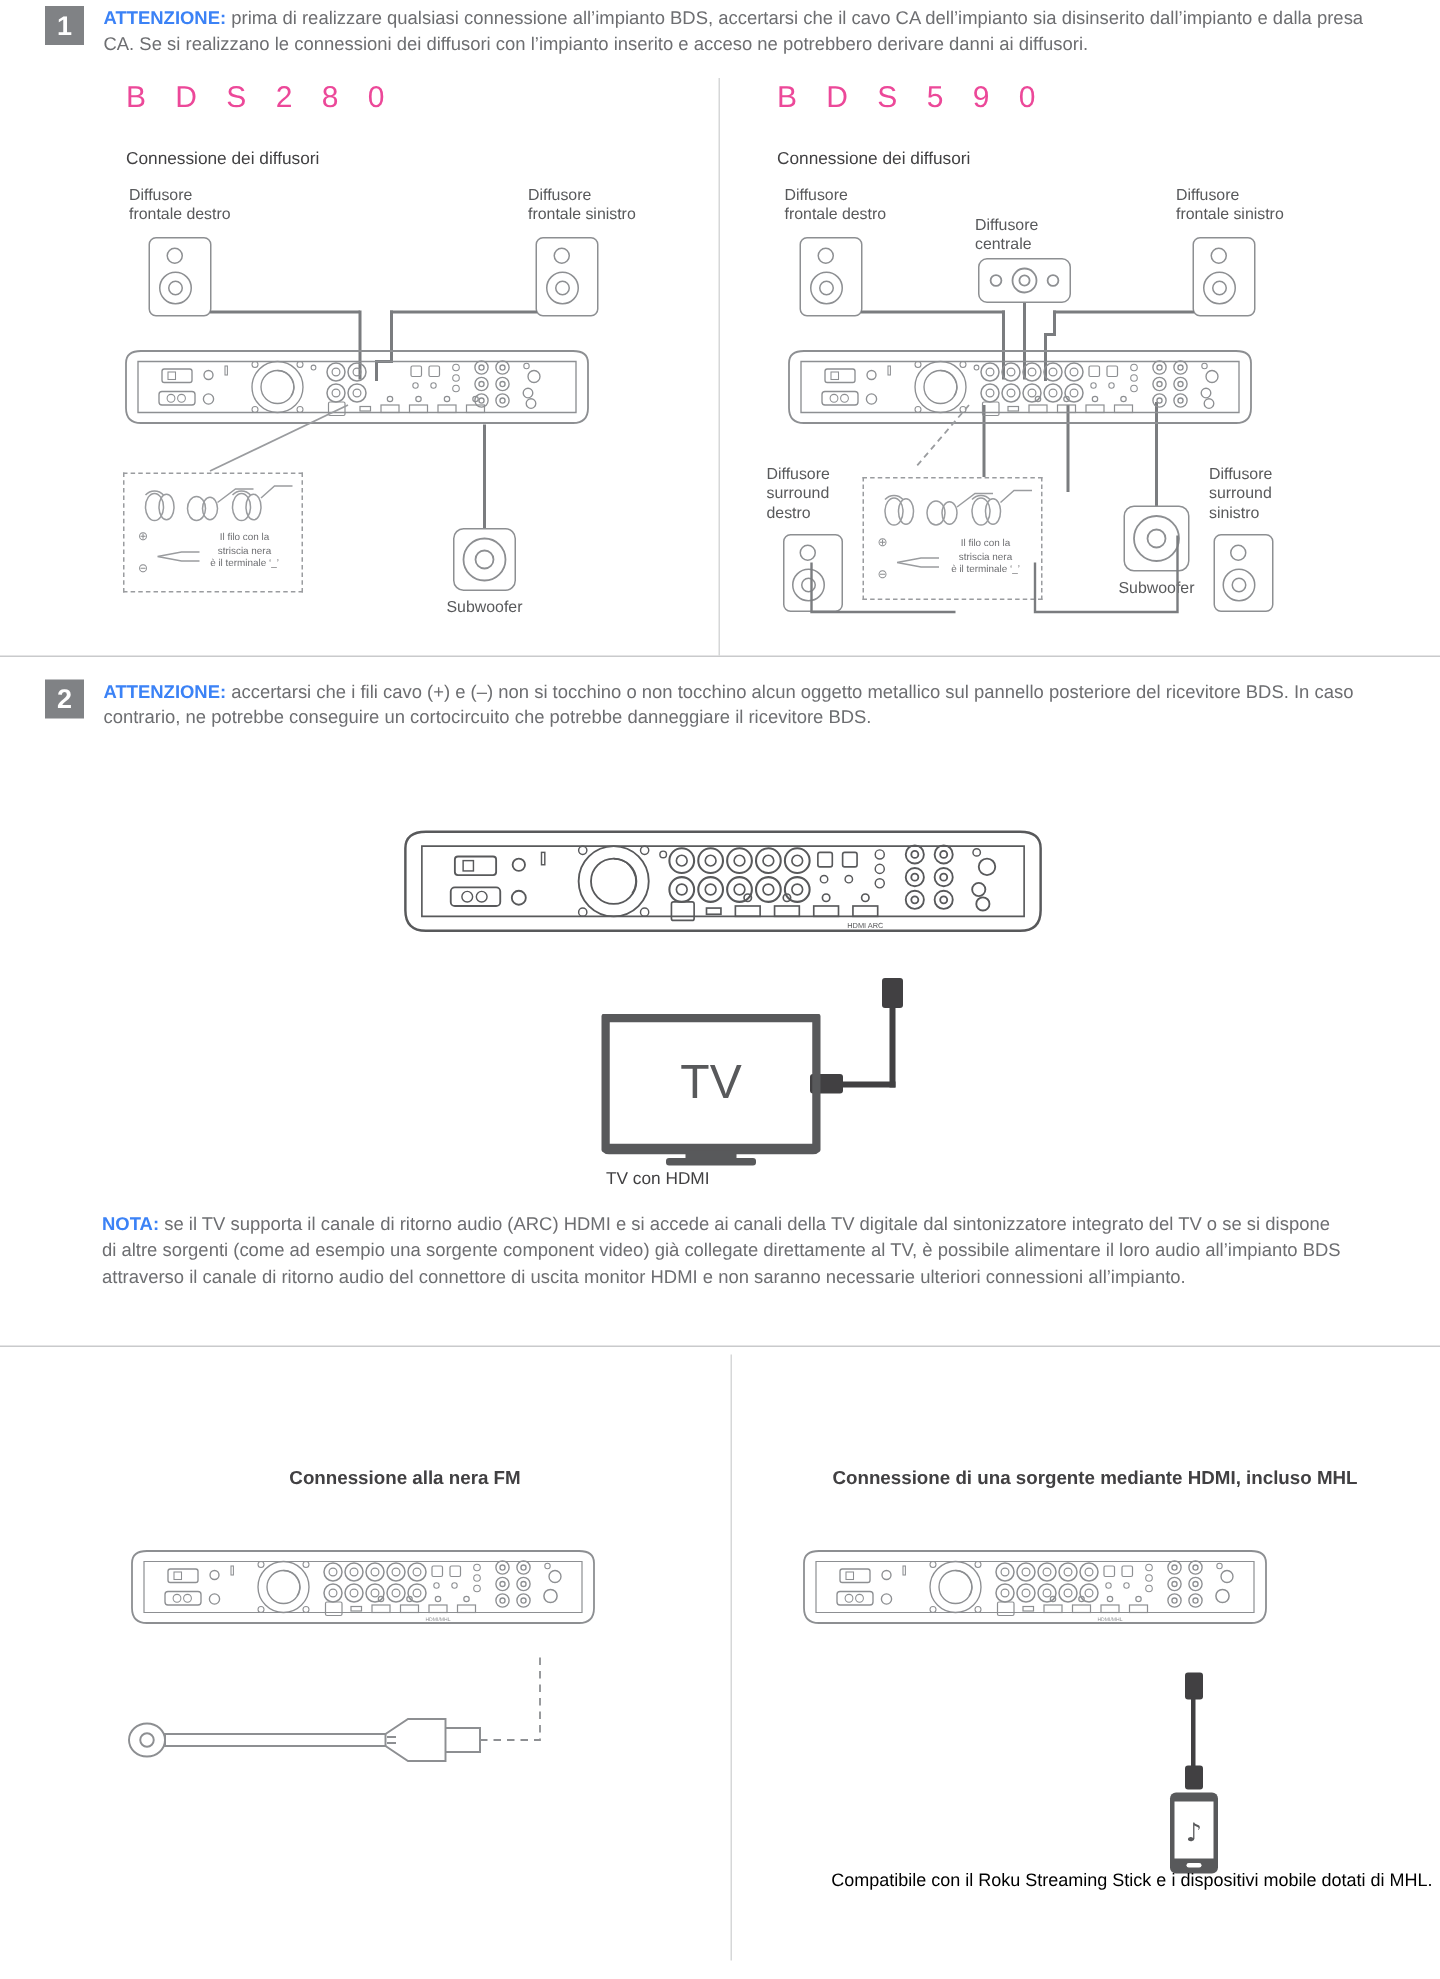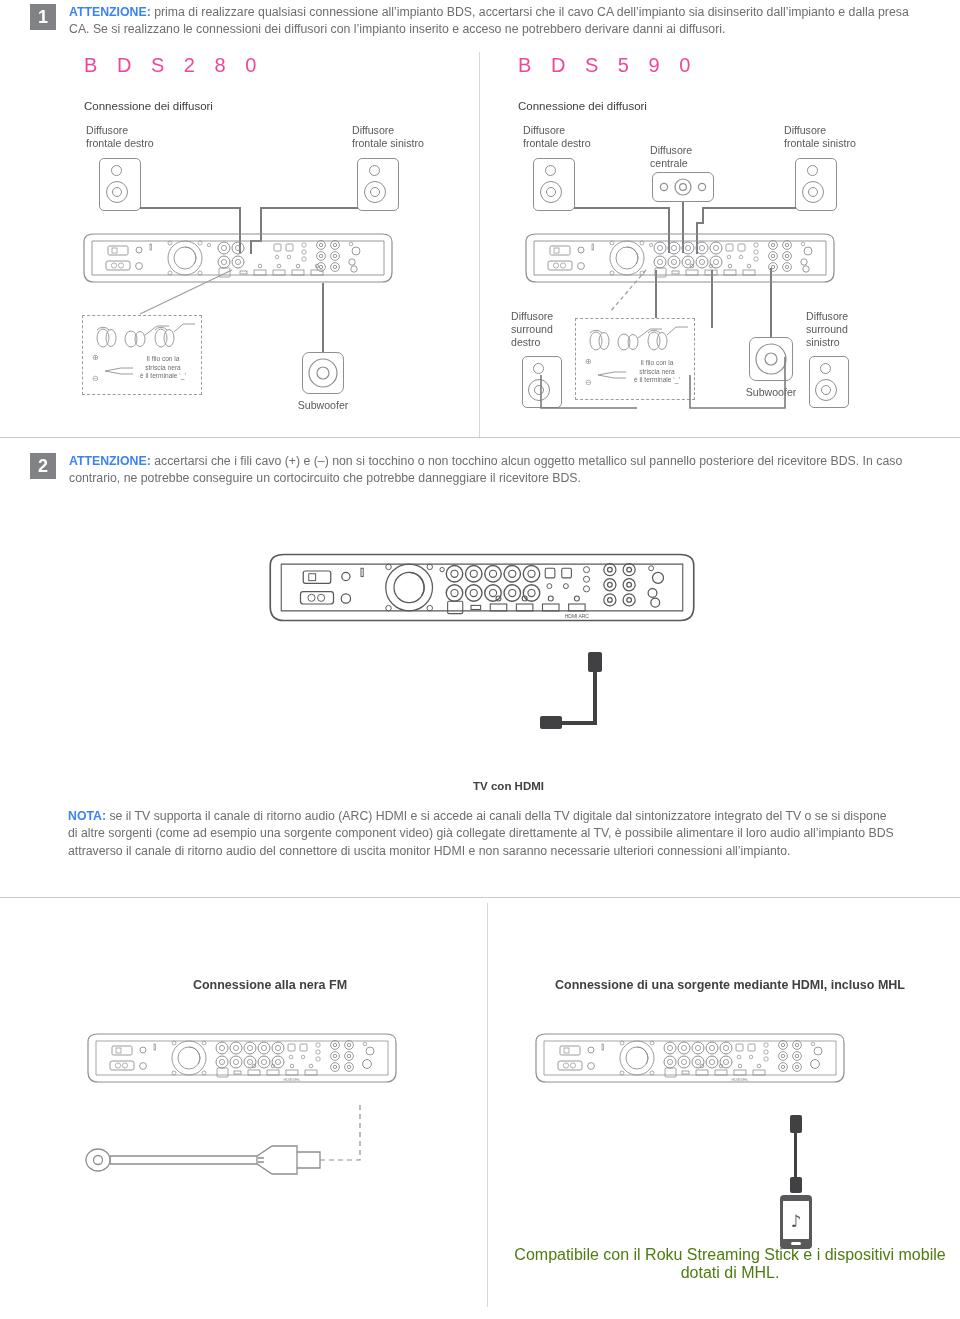--- a/index.html
+++ b/index.html
@@ -81,25 +81,25 @@
     position:absolute; border:1.3px dashed #9a9c9f; background:#fff;
   }
   .detail-note {
     position:absolute; font-size:6.6px; line-height:1.3; color:#6d6e71;
     text-align:center;
   }
   .pm { position:absolute; font-size:8px; color:#8d8f92; }
 
   
   .tv-wrap { position:absolute; }
-  .tv-cap { position:absolute; font-size:11.5px; font-weight:bold; color:#414042; text-align:right; }
+  .tv-cap { position:absolute; font-size:11.5px; font-weight:normal; color:#414042; text-align:left; }
 
   
   .phone-wrap { position:absolute; }
-  .foot-note { position:absolute; font-size:16px; color:#4d7c0f; text-align:center; }
+  .foot-note { position:absolute; font-size:12px; color:#000000; text-align:right; }
 
   .cable { position:absolute; background:#414042; }
 </style>
 </head>
 <body>
 
 <div class="page">
 
   <div class="step-block" style="left:30px; top:4px; width:900px;">
     <div class="step-badge">1</div>
@@ -529,20 +529,28 @@
       </g>
       <text x="229" y="52.5" font-size="3.6" fill="#58595b" text-anchor="middle" font-family="Liberation Sans, sans-serif">HDMI ARC</text>
     </svg>
   </div>
 
   <div class="cable" style="left:588px; top:652px; width:14px; height:20px; border-radius:2px;"></div>
   <div class="cable" style="left:593px; top:670px; width:4px; height:55px;"></div>
   <div class="cable" style="left:560px; top:721px; width:37px; height:4px;"></div>
   <div class="cable" style="left:540px; top:716px; width:22px; height:13px; border-radius:2px;"></div>
 
+  <div class="tv-wrap" style="left:401px; top:676px;">
+    <svg width="146" height="102" viewBox="0 0 146 102">
+      <rect x="2" y="2" width="142" height="88" rx="3" fill="none" stroke="#58595b" stroke-width="7"></rect>
+      <rect x="56" y="91" width="34" height="7" fill="#58595b"></rect>
+      <rect x="43" y="96" width="60" height="5" rx="2" fill="#58595b"></rect>
+      <text x="73" y="56" font-size="32" fill="#58595b" text-anchor="middle" font-family="Liberation Sans, sans-serif">TV</text>
+    </svg>
+  </div>
   <div class="tv-cap" style="left:404px; top:780px; width:140px;">TV con HDMI</div>
 
   <div class="step-block" style="left:68px; top:808px; width:830px;">
     <div class="step-text" style="max-width:830px;">
       <b>NOTA:</b><span> se il TV supporta il canale di ritorno audio (ARC) HDMI e si accede ai canali della TV digitale dal sintonizzatore integrato del TV o se si dispone di altre sorgenti (come ad esempio una sorgente component video) già collegate direttamente al TV, è possibile alimentare il loro audio all’impianto BDS attraverso il canale di ritorno audio del connettore di uscita monitor HDMI e non saranno necessarie ulteriori connessioni all’impianto.</span>
     </div>
   </div>
 
   <div class="h-div" style="left:0px; top:897px; width:960px;"></div>
   <div class="v-div" style="left:487px; top:903px; height:404px;"></div>

